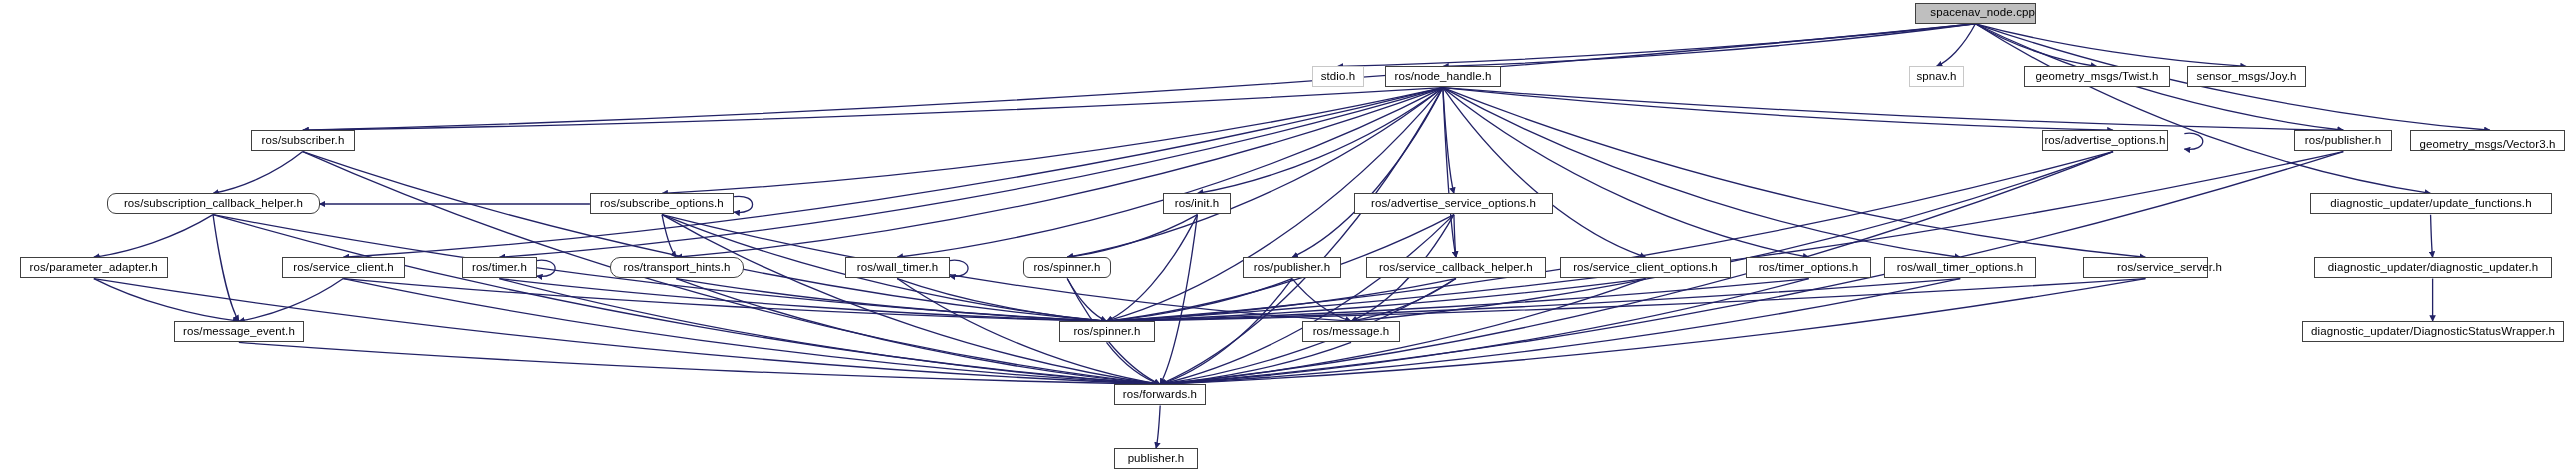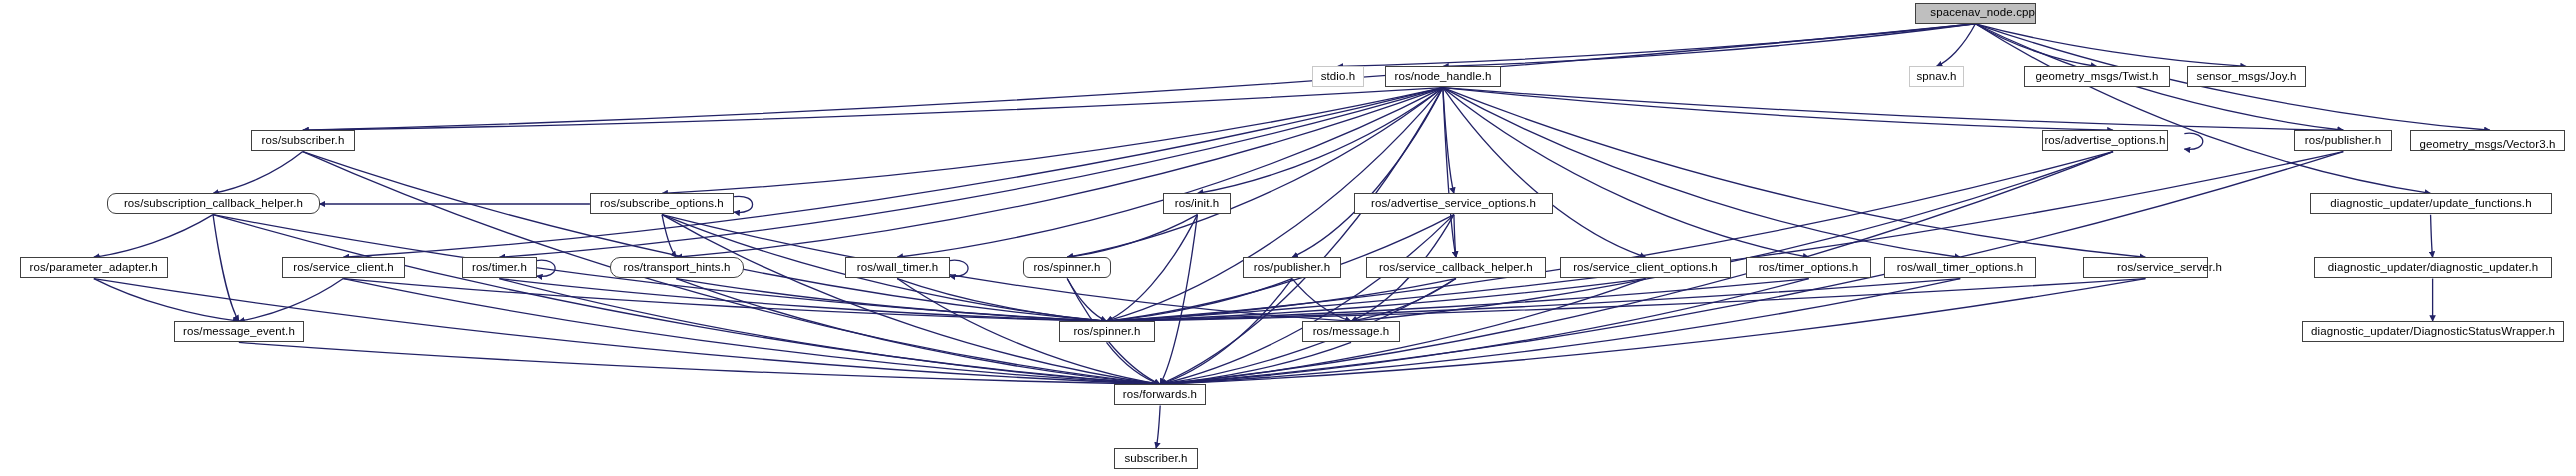--- a/index.html
+++ b/index.html
@@ -245,17 +245,17 @@
       <div class="node" style="left: 1302px; top: 321px; width: 98px;">
         <span>ros/message.h</span>
       </div>
       <div class="node" style="left: 2302px; top: 321px; width: 262px;">
         <span>diagnostic_updater/DiagnosticStatusWrapper.h</span>
       </div>
       <div class="node" style="left: 1114px; top: 384px; width: 92px;">
         <span>ros/forwards.h</span>
       </div>
       <div class="node" style="left: 1114px; top: 448px; width: 84px;">
-        <span>subscriber.h</span>
+        <span>publisher.h</span>
       </div>
     </div>
 </div>
 
 
 </body></html>

